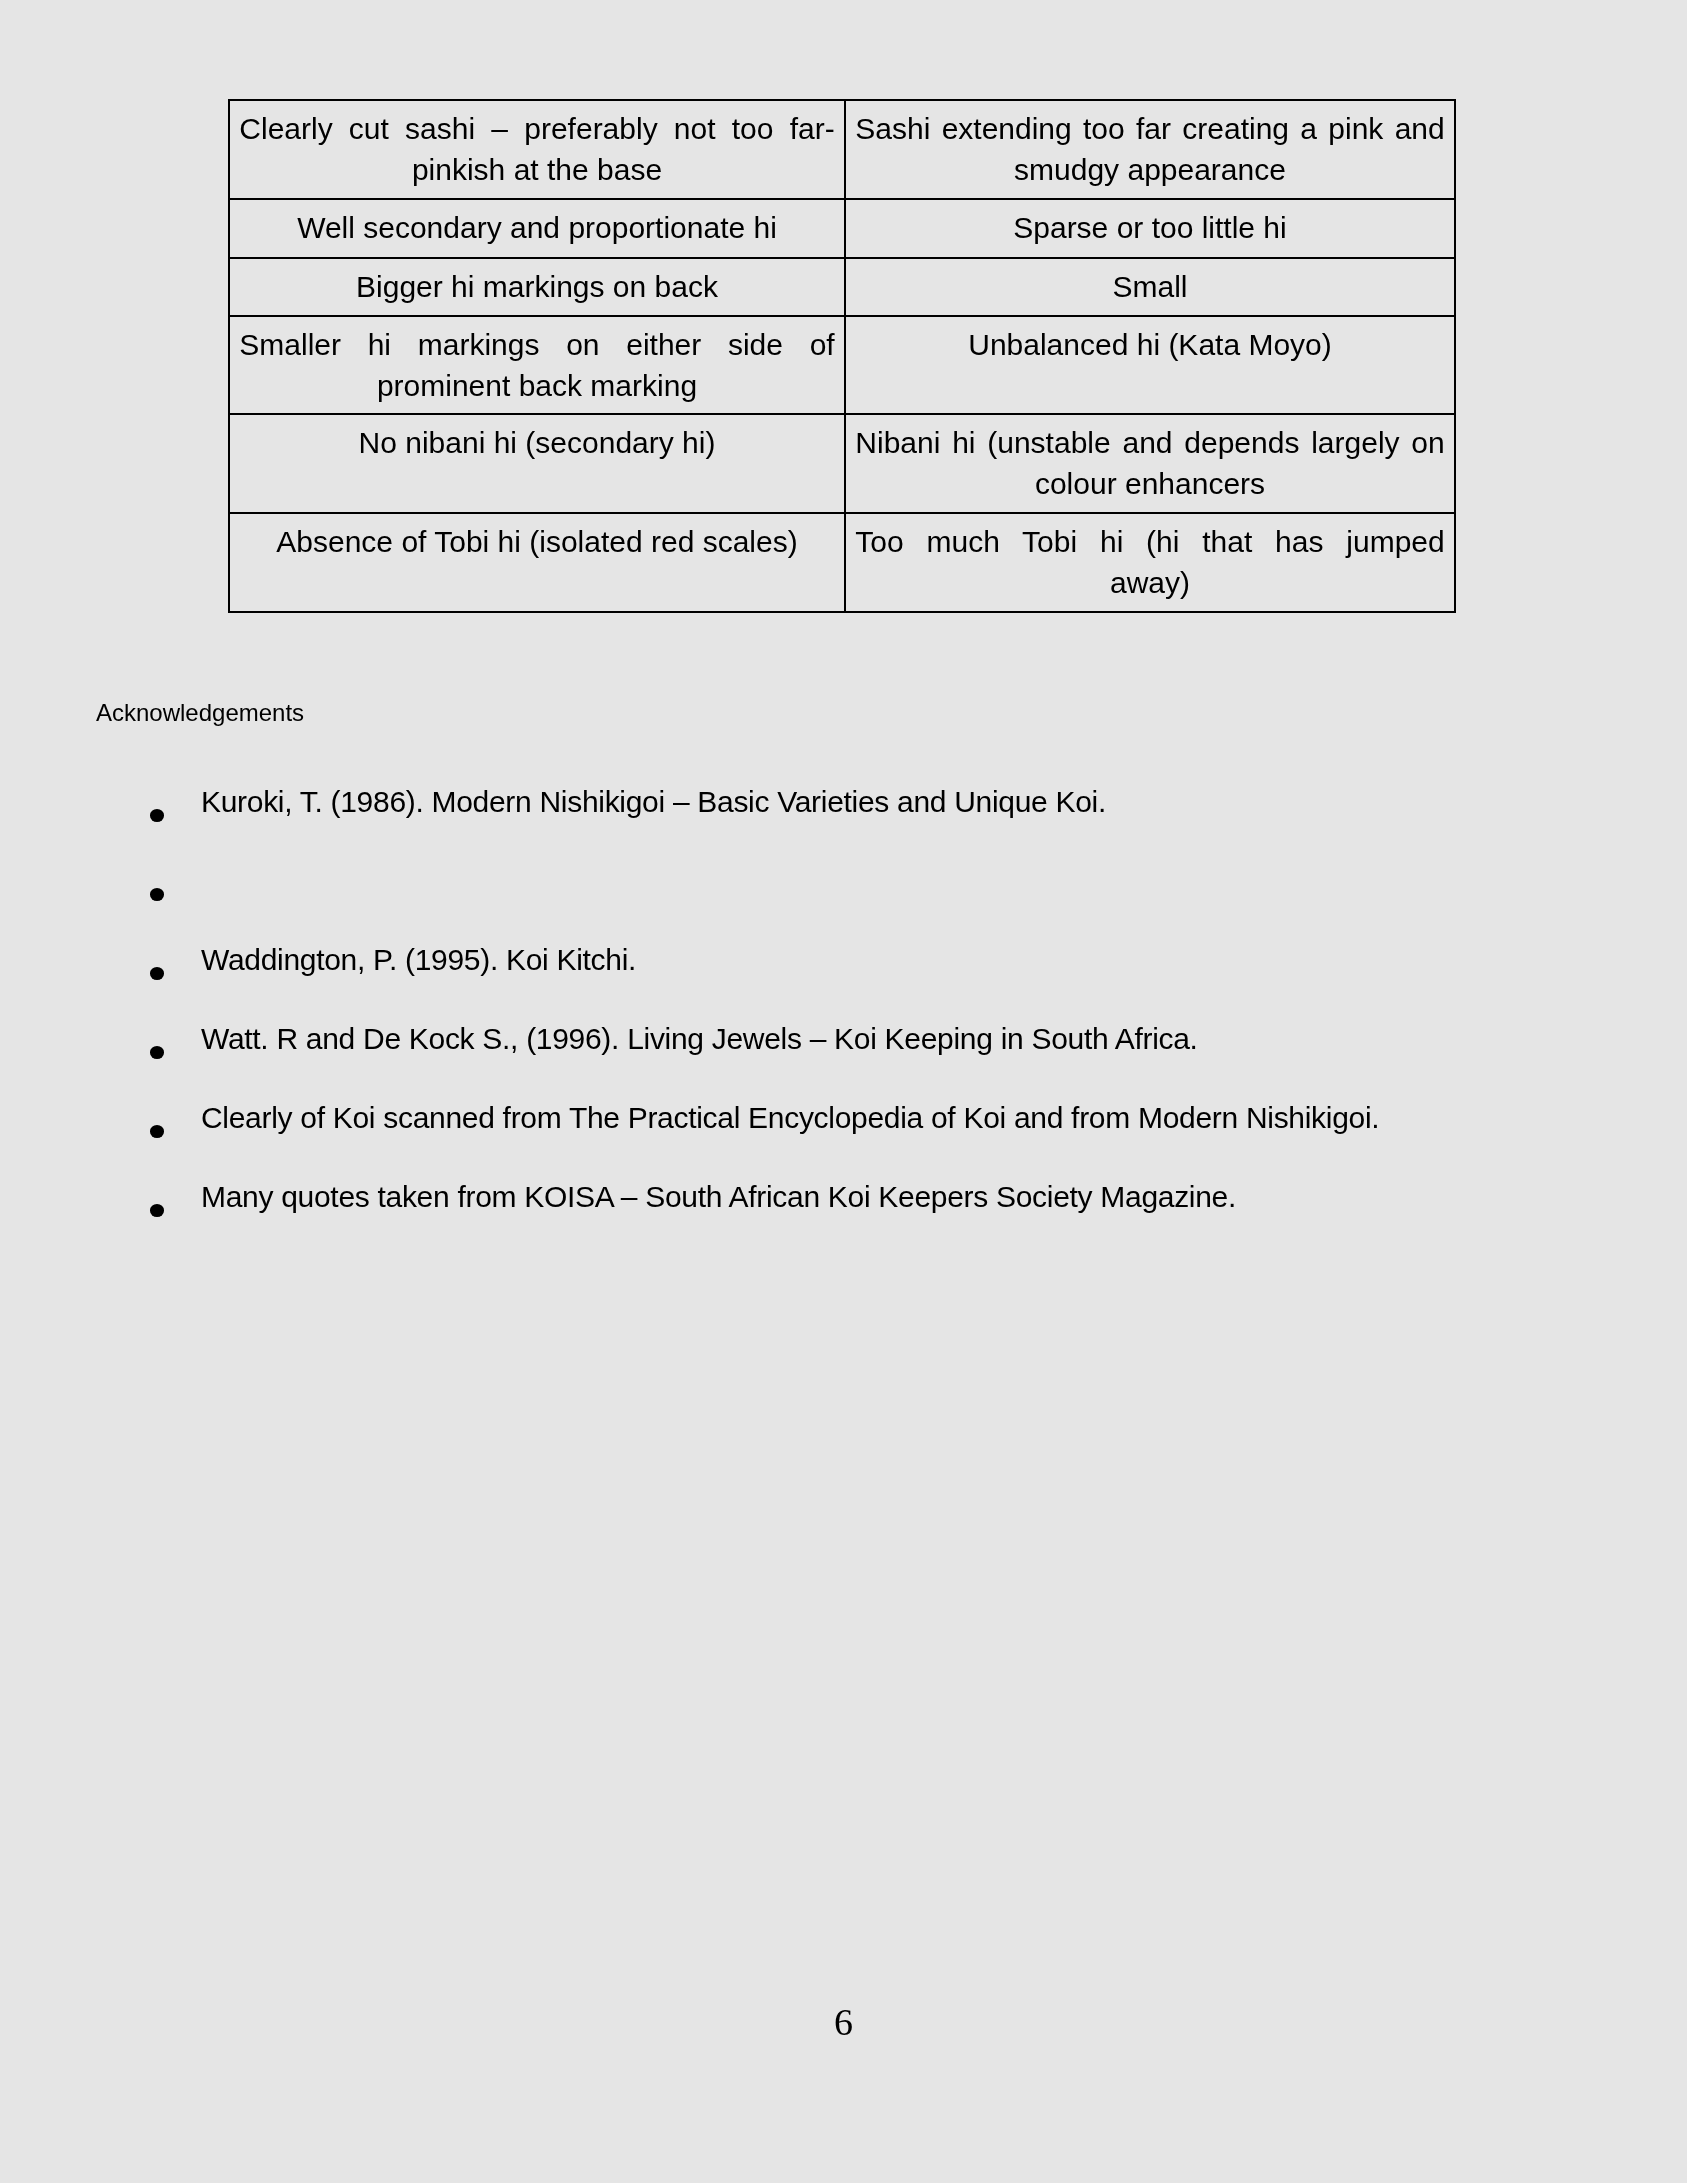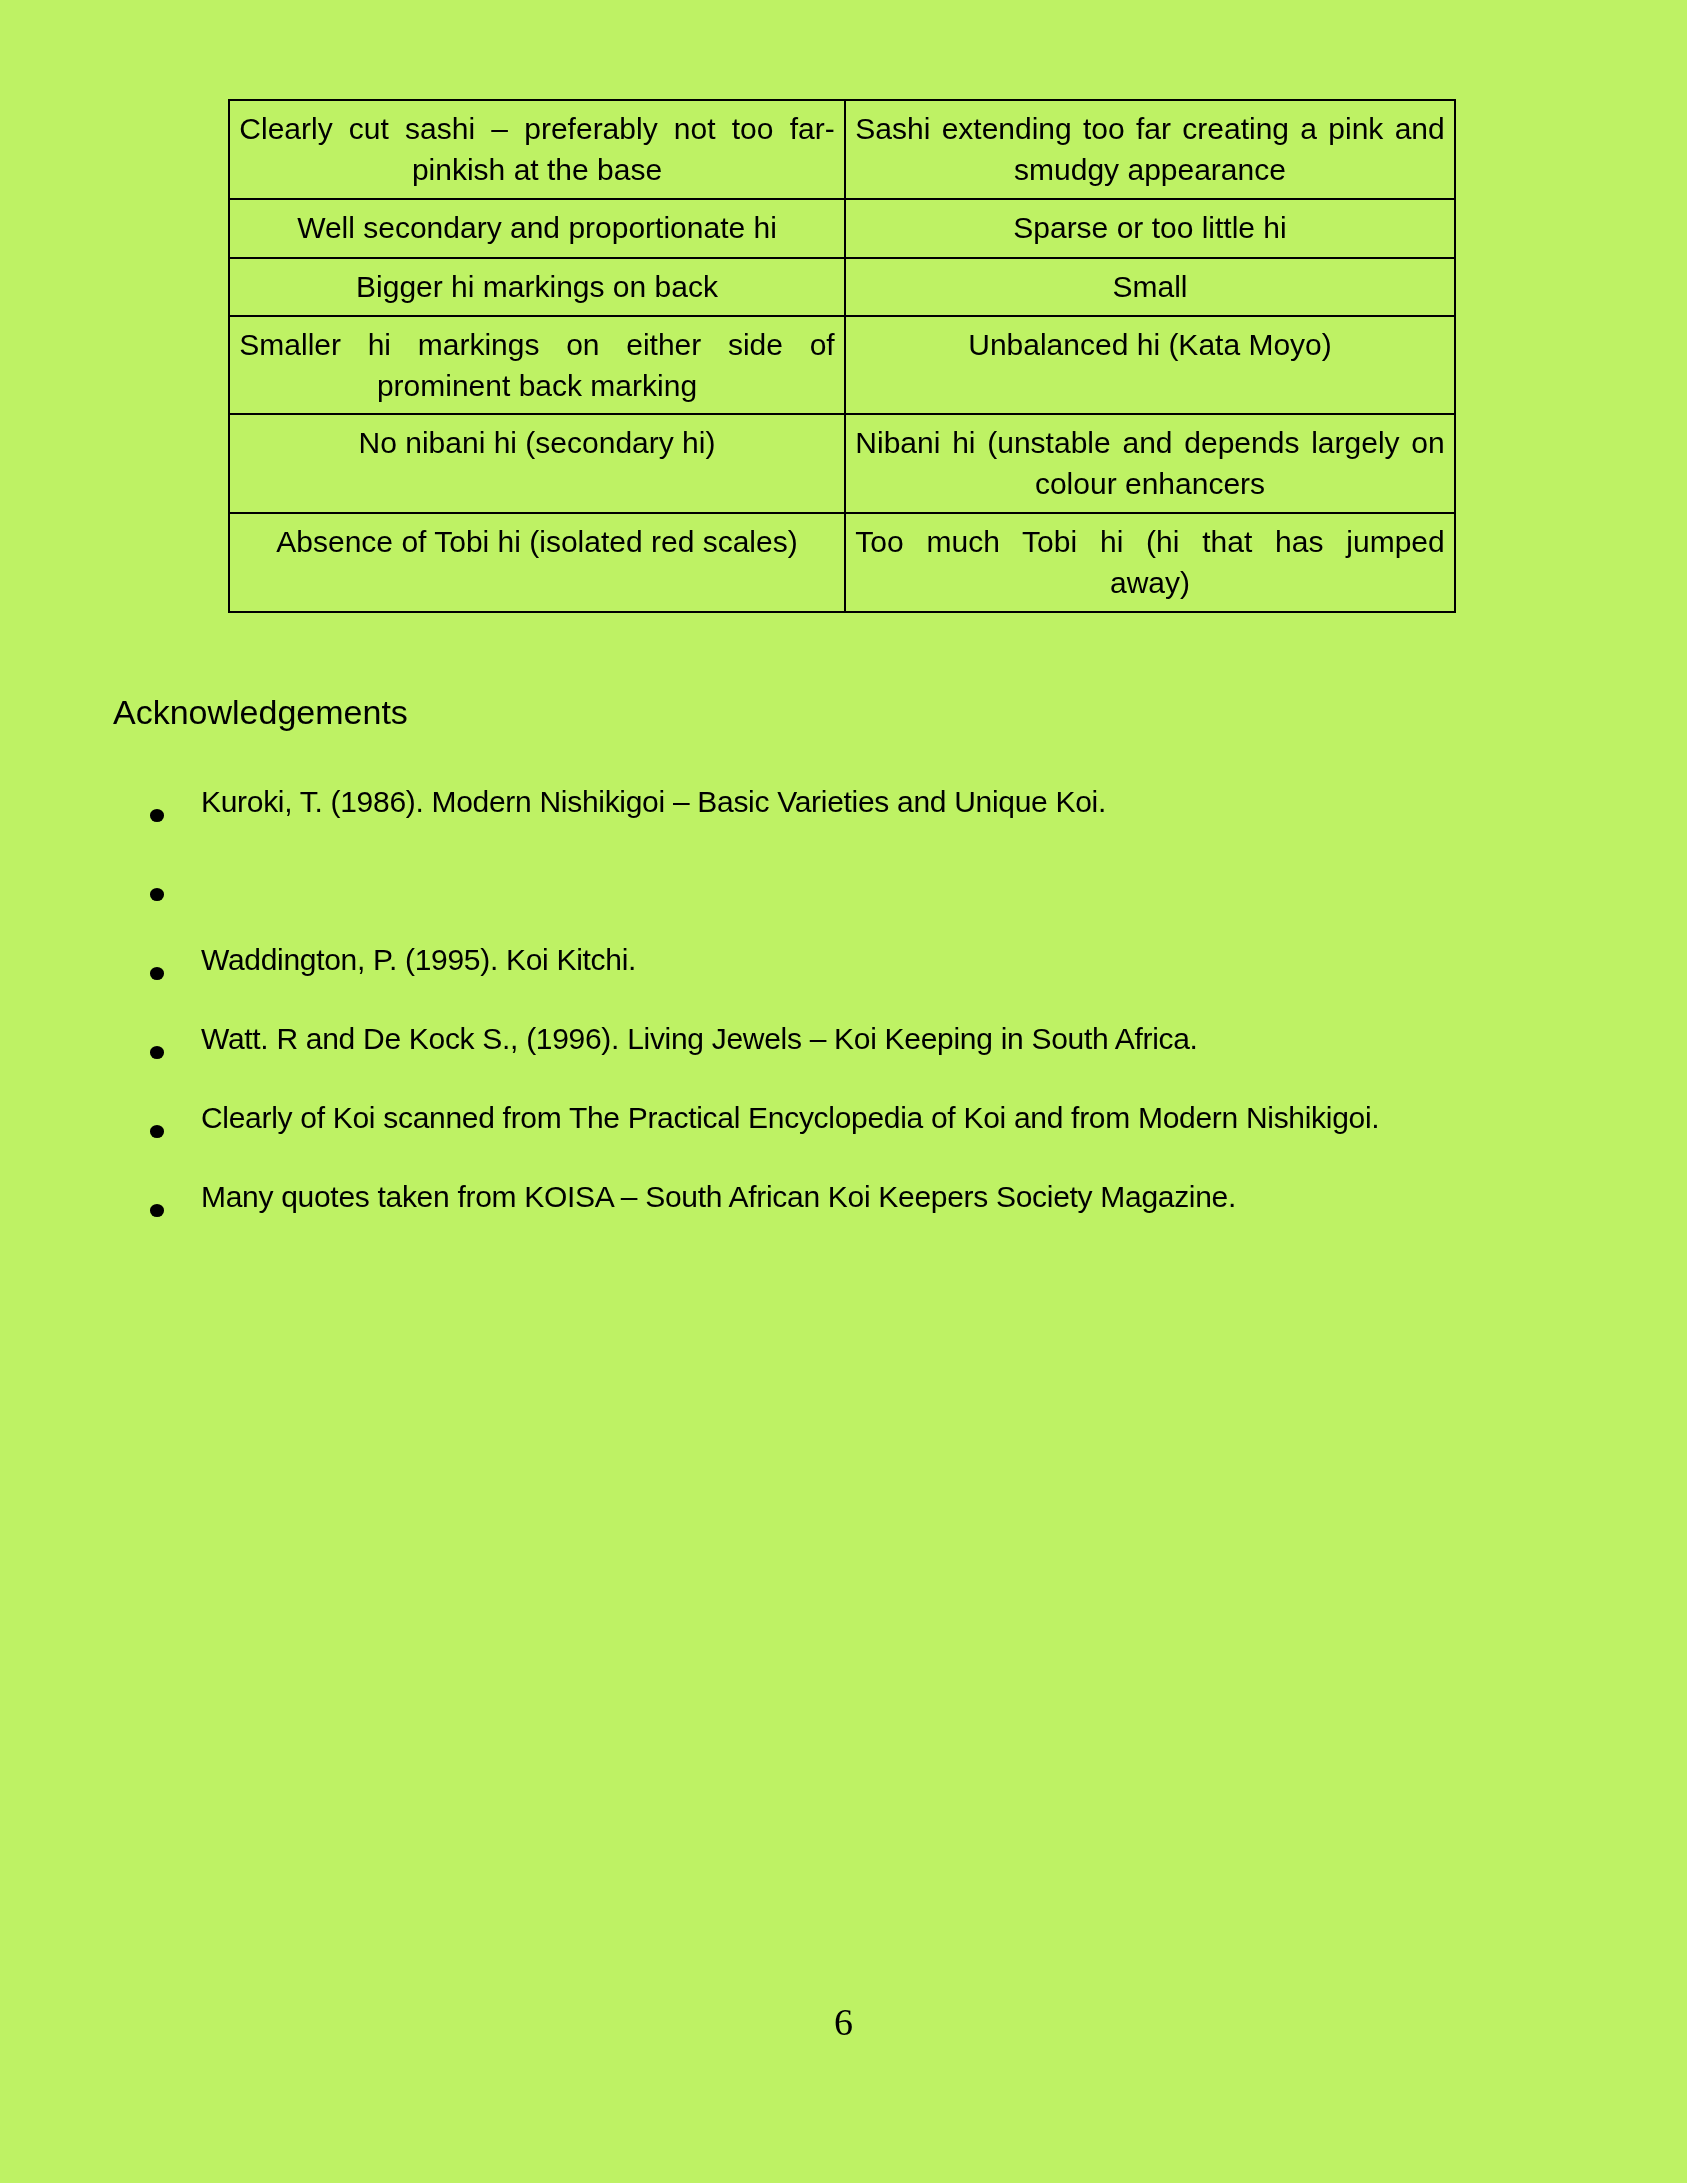--- a/index.html
+++ b/index.html
@@ -4,21 +4,21 @@
 <style>
   html, body {
     margin: 0;
     padding: 0;
     background: #888;
   }
   .page {
     position: relative;
     width: 1687px;
     height: 2183px;
-    background: #bef264;
+    background: #e5e5e5;
     color: #000000;
     font-family: "Liberation Sans", sans-serif;
     overflow: hidden;
   }
 
   
   table.koi-table {
     position: absolute;
     left: 228px;
     top: 99px;
@@ -44,23 +44,23 @@
     text-align-last: justify;
   }
   tr.r-tall  { height: 99px; }
   tr.r-tall2 { height: 98px; }
   tr.r-short { height: 59px;  }
   tr.r-short2{ height: 58px;  }
 
   
   .ack-heading {
     position: absolute;
-    left: 113px;
+    left: 96px;
     top: 692px;
-    font-size: 34px;
+    font-size: 24px;
     line-height: 41px;
     white-space: nowrap;
   }
   ul.ack-list {
     position: absolute;
     left: 150px;
     top: 781px;
     margin: 0;
     padding: 0;
     list-style: none;

